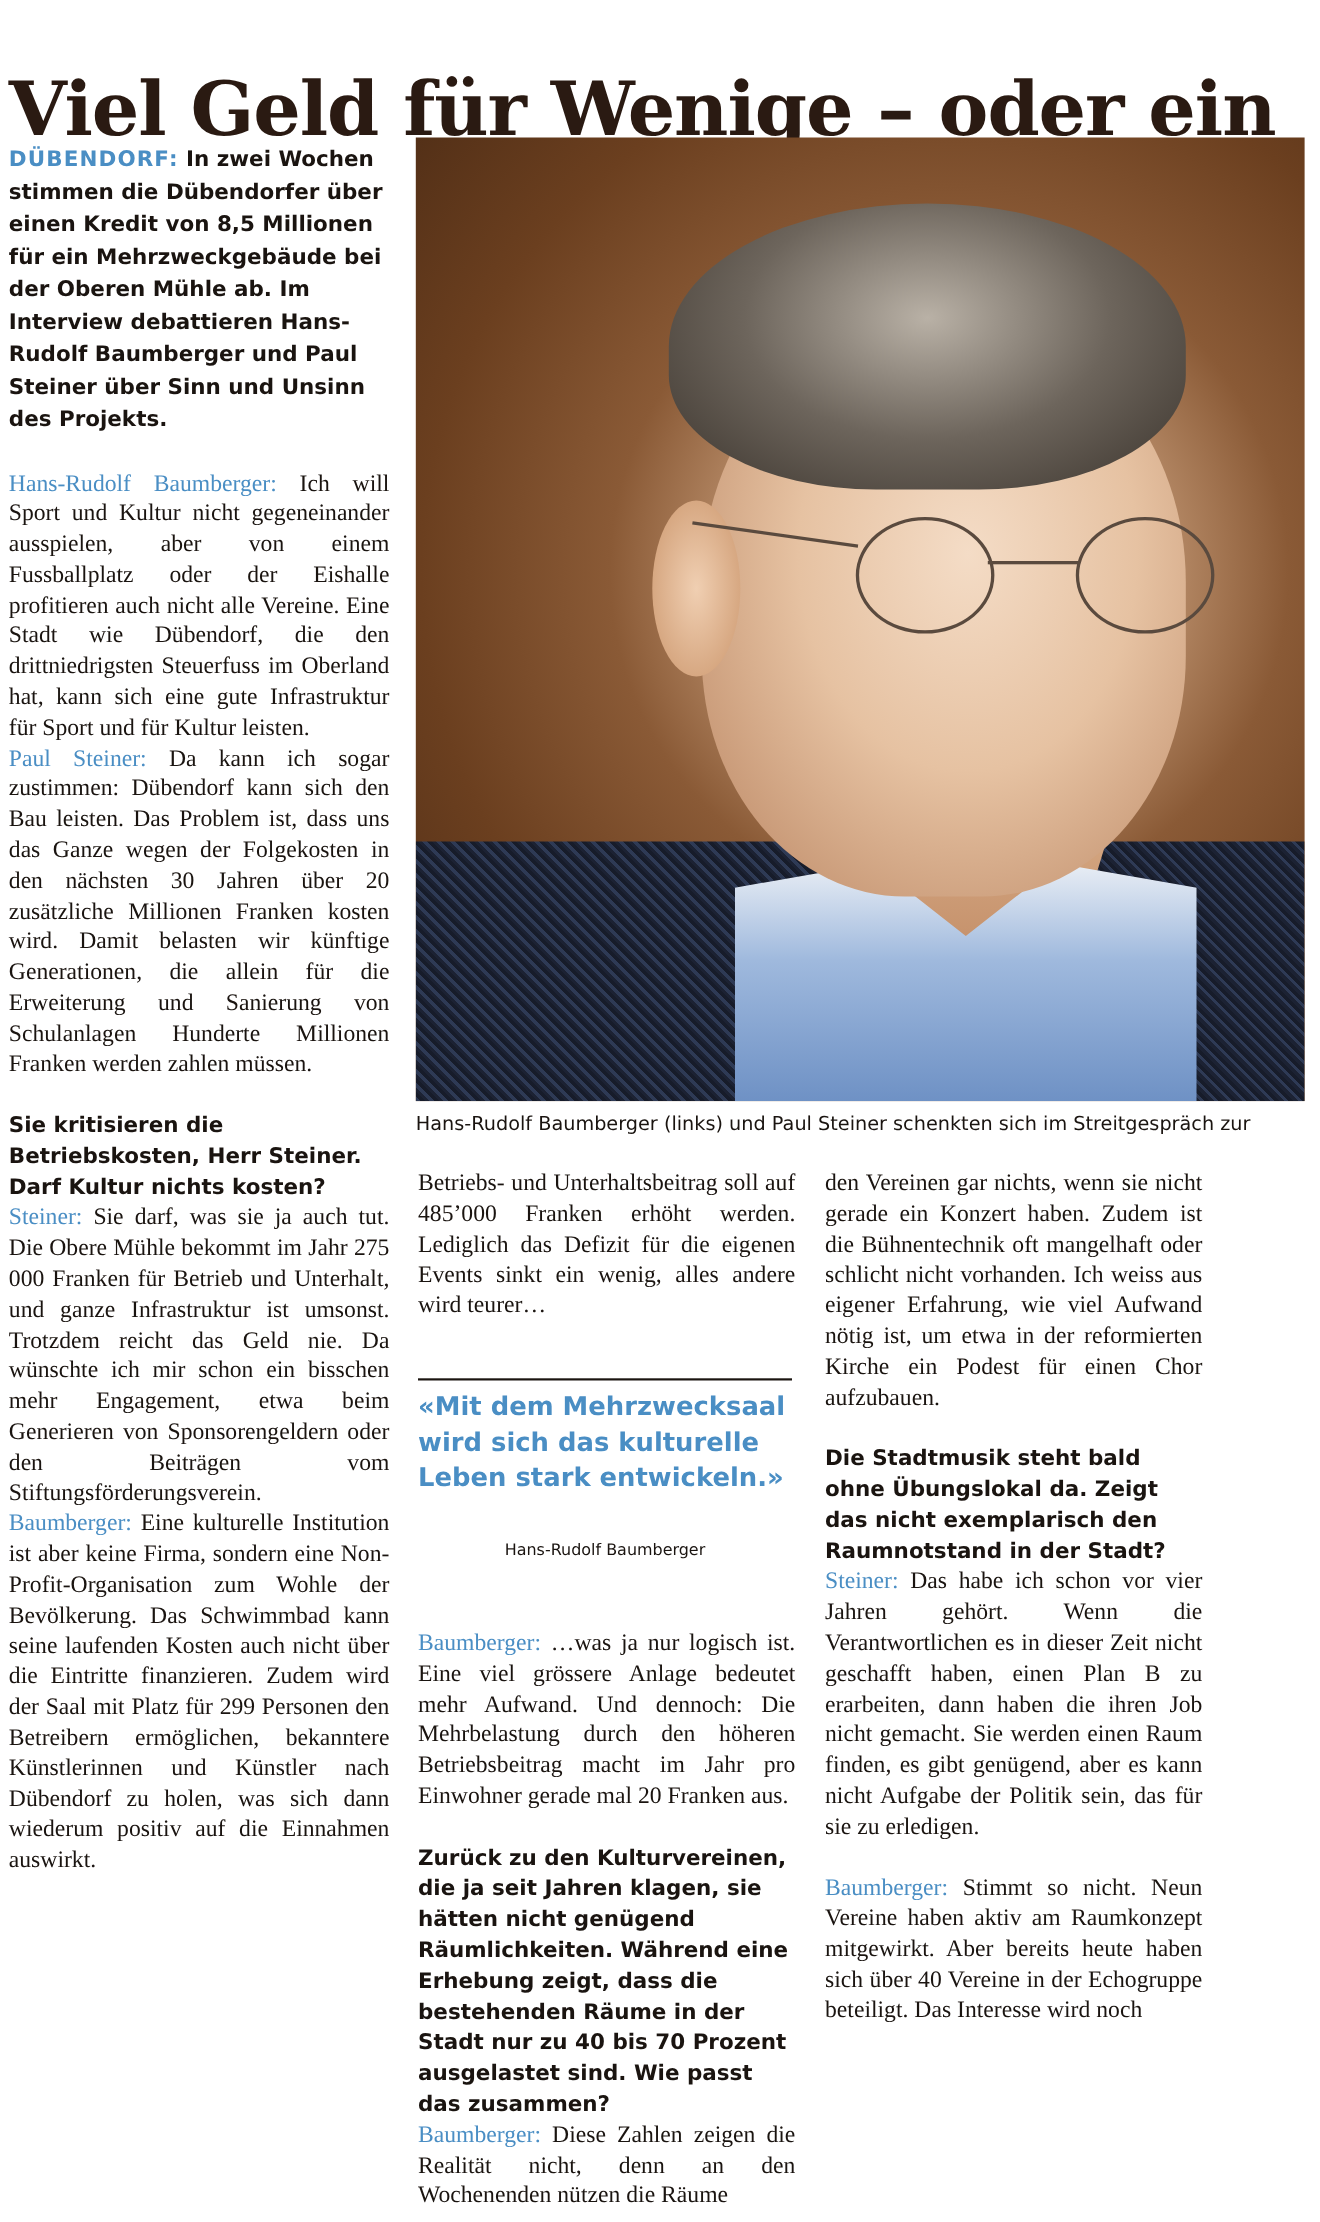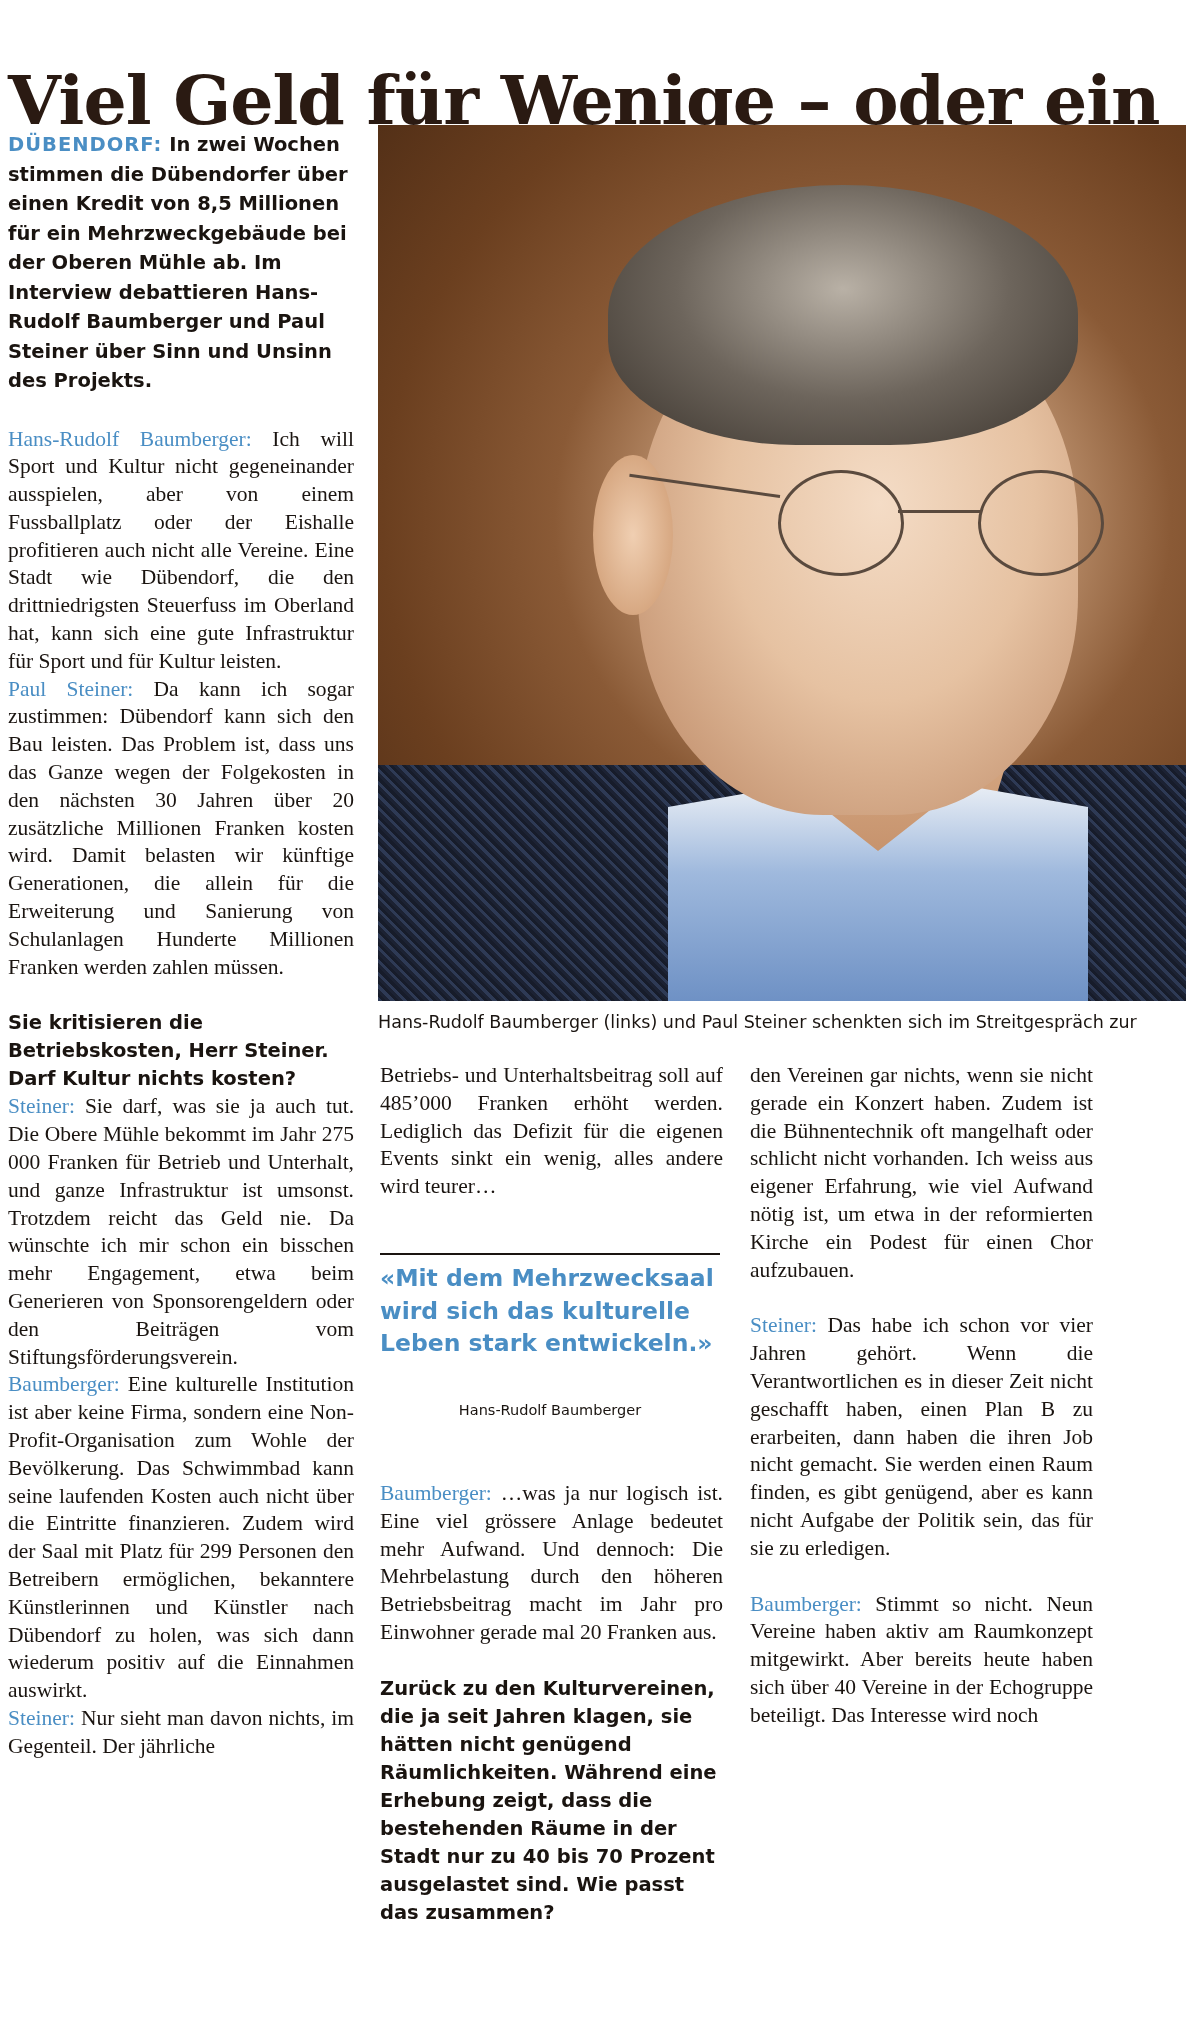--- a/index.html
+++ b/index.html
@@ -48,21 +48,20 @@
 
 <div class="col" style="left:8px; top:130px; width:346px;">
   <p class="lead sans" style="margin:0;"><span class="dateline">DÜBENDORF:</span><span> In zwei Wochen stimmen die Dübendorfer über einen Kredit von 8,5 Millionen für ein Mehrzweckgebäude bei der Oberen Mühle ab. Im Interview debattieren Hans-Rudolf Baumberger und Paul Steiner über Sinn und Unsinn des Projekts.</span></p>
   <div class="gap" style="height:30px;"></div>
   <p class="p"><span class="spk">Hans-Rudolf Baumberger:</span><span> Ich will Sport und Kultur nicht gegeneinander ausspielen, aber von einem Fussballplatz oder der Eishalle profitieren auch nicht alle Vereine. Eine Stadt wie Dübendorf, die den drittniedrigsten Steuerfuss im Oberland hat, kann sich eine gute Infrastruktur für Sport und für Kultur leisten.</span></p>
   <p class="p"><span class="spk">Paul Steiner:</span><span> Da kann ich sogar zustimmen: Dübendorf kann sich den Bau leisten. Das Problem ist, dass uns das Ganze wegen der Folgekosten in den nächsten 30 Jahren über 20 zusätzliche Millionen Franken kosten wird. Damit belasten wir künftige Generationen, die allein für die Erweiterung und Sanierung von Schulanlagen Hunderte Millionen Franken werden zahlen müssen.</span></p>
   <div class="gap"></div>
   <p class="q sans">Sie kritisieren die Betriebskosten, Herr Steiner. Darf Kultur nichts kosten?</p>
   <p class="p"><span class="spk">Steiner:</span><span> Sie darf, was sie ja auch tut. Die Obere Mühle bekommt im Jahr 275 000 Franken für Betrieb und Unterhalt, und ganze Infrastruktur ist umsonst. Trotzdem reicht das Geld nie. Da wünschte ich mir schon ein bisschen mehr Engagement, etwa beim Generieren von Sponsorengeldern oder den Beiträgen vom Stiftungsförderungsverein.</span></p>
   <p class="p"><span class="spk">Baumberger:</span><span> Eine kulturelle Institution ist aber keine Firma, sondern eine Non-Profit-Organisation zum Wohle der Bevölkerung. Das Schwimmbad kann seine laufenden Kosten auch nicht über die Eintritte finanzieren. Zudem wird der Saal mit Platz für 299 Personen den Betreibern ermöglichen, bekanntere Künstlerinnen und Künstler nach Dübendorf zu holen, was sich dann wiederum positiv auf die Einnahmen auswirkt.</span></p>
-  <p class="p"><span class="spk">Steiner:</span><span> Nur sieht man davon nichts, im Gegenteil. Der jährliche</span></p>
 </div>
 
 <div class="photo" role="img" aria-label="Portrait of Hans-Rudolf Baumberger wearing round glasses, a dark tweed jacket and a light blue shirt">
   <div class="jacket"></div>
   <div class="neck"></div>
   <div class="shirt"></div>
   <div class="face"></div>
   <div class="ear"></div>
   <div class="hair"></div>
   <div class="temple"></div>
@@ -75,21 +74,23 @@
 <div class="col" style="left:380px; top:1062px; width:343px;">
   <p class="p">Betriebs- und Unterhaltsbeitrag soll auf 485’000 Franken erhöht werden. Lediglich das Defizit für die eigenen Events sinkt ein wenig, alles andere wird teurer…</p>
 </div>
 <div class="rule"></div>
 <div class="pullquote sans">«Mit dem Mehrzwecksaal wird sich das kulturelle Leben stark entwickeln.»</div>
 <div class="pq-attrib sans">Hans-Rudolf Baumberger</div>
 <div class="col" style="left:380px; top:1480px; width:343px;">
   <p class="p"><span class="spk">Baumberger:</span><span> …was ja nur logisch ist. Eine viel grössere Anlage bedeutet mehr Aufwand. Und dennoch: Die Mehrbelastung durch den höheren Betriebsbeitrag macht im Jahr pro Einwohner gerade mal 20 Franken aus.</span></p>
   <div class="gap"></div>
   <p class="q sans">Zurück zu den Kulturvereinen, die ja seit Jahren klagen, sie hätten nicht genügend Räumlichkeiten. Während eine Erhebung zeigt, dass die bestehenden Räume in der Stadt nur zu 40 bis 70 Prozent ausgelastet sind. Wie passt das zusammen?</p>
+  <p class="p"><span class="spk">Baumberger:</span><span> Diese Zahlen zeigen die Realität nicht, denn an den Wochenenden nützen die Räume</span></p>
 </div>
 
 <div class="col" style="left:750px; top:1062px; width:343px;">
   <p class="p">den Vereinen gar nichts, wenn sie nicht gerade ein Konzert haben. Zudem ist die Bühnentechnik oft mangelhaft oder schlicht nicht vorhanden. Ich weiss aus eigener Erfahrung, wie viel Aufwand nötig ist, um etwa in der reformierten Kirche ein Podest für einen Chor aufzubauen.</p>
   <div class="gap"></div>
+  <p class="q sans">Die Stadtmusik steht bald ohne Übungslokal da. Zeigt das nicht exemplarisch den Raumnotstand in der Stadt?</p>
   <p class="p"><span class="spk">Steiner:</span><span> Das habe ich schon vor vier Jahren gehört. Wenn die Verantwortlichen es in dieser Zeit nicht geschafft haben, einen Plan B zu erarbeiten, dann haben die ihren Job nicht gemacht. Sie werden einen Raum finden, es gibt genügend, aber es kann nicht Aufgabe der Politik sein, das für sie zu erledigen.</span></p>
   <div class="gap"></div>
   <p class="p"><span class="spk">Baumberger:</span><span> Stimmt so nicht. Neun Vereine haben aktiv am Raumkonzept mitgewirkt. Aber bereits heute haben sich über 40 Vereine in der Echogruppe beteiligt. Das Interesse wird noch</span></p>
 </div>
 
 </body></html>

